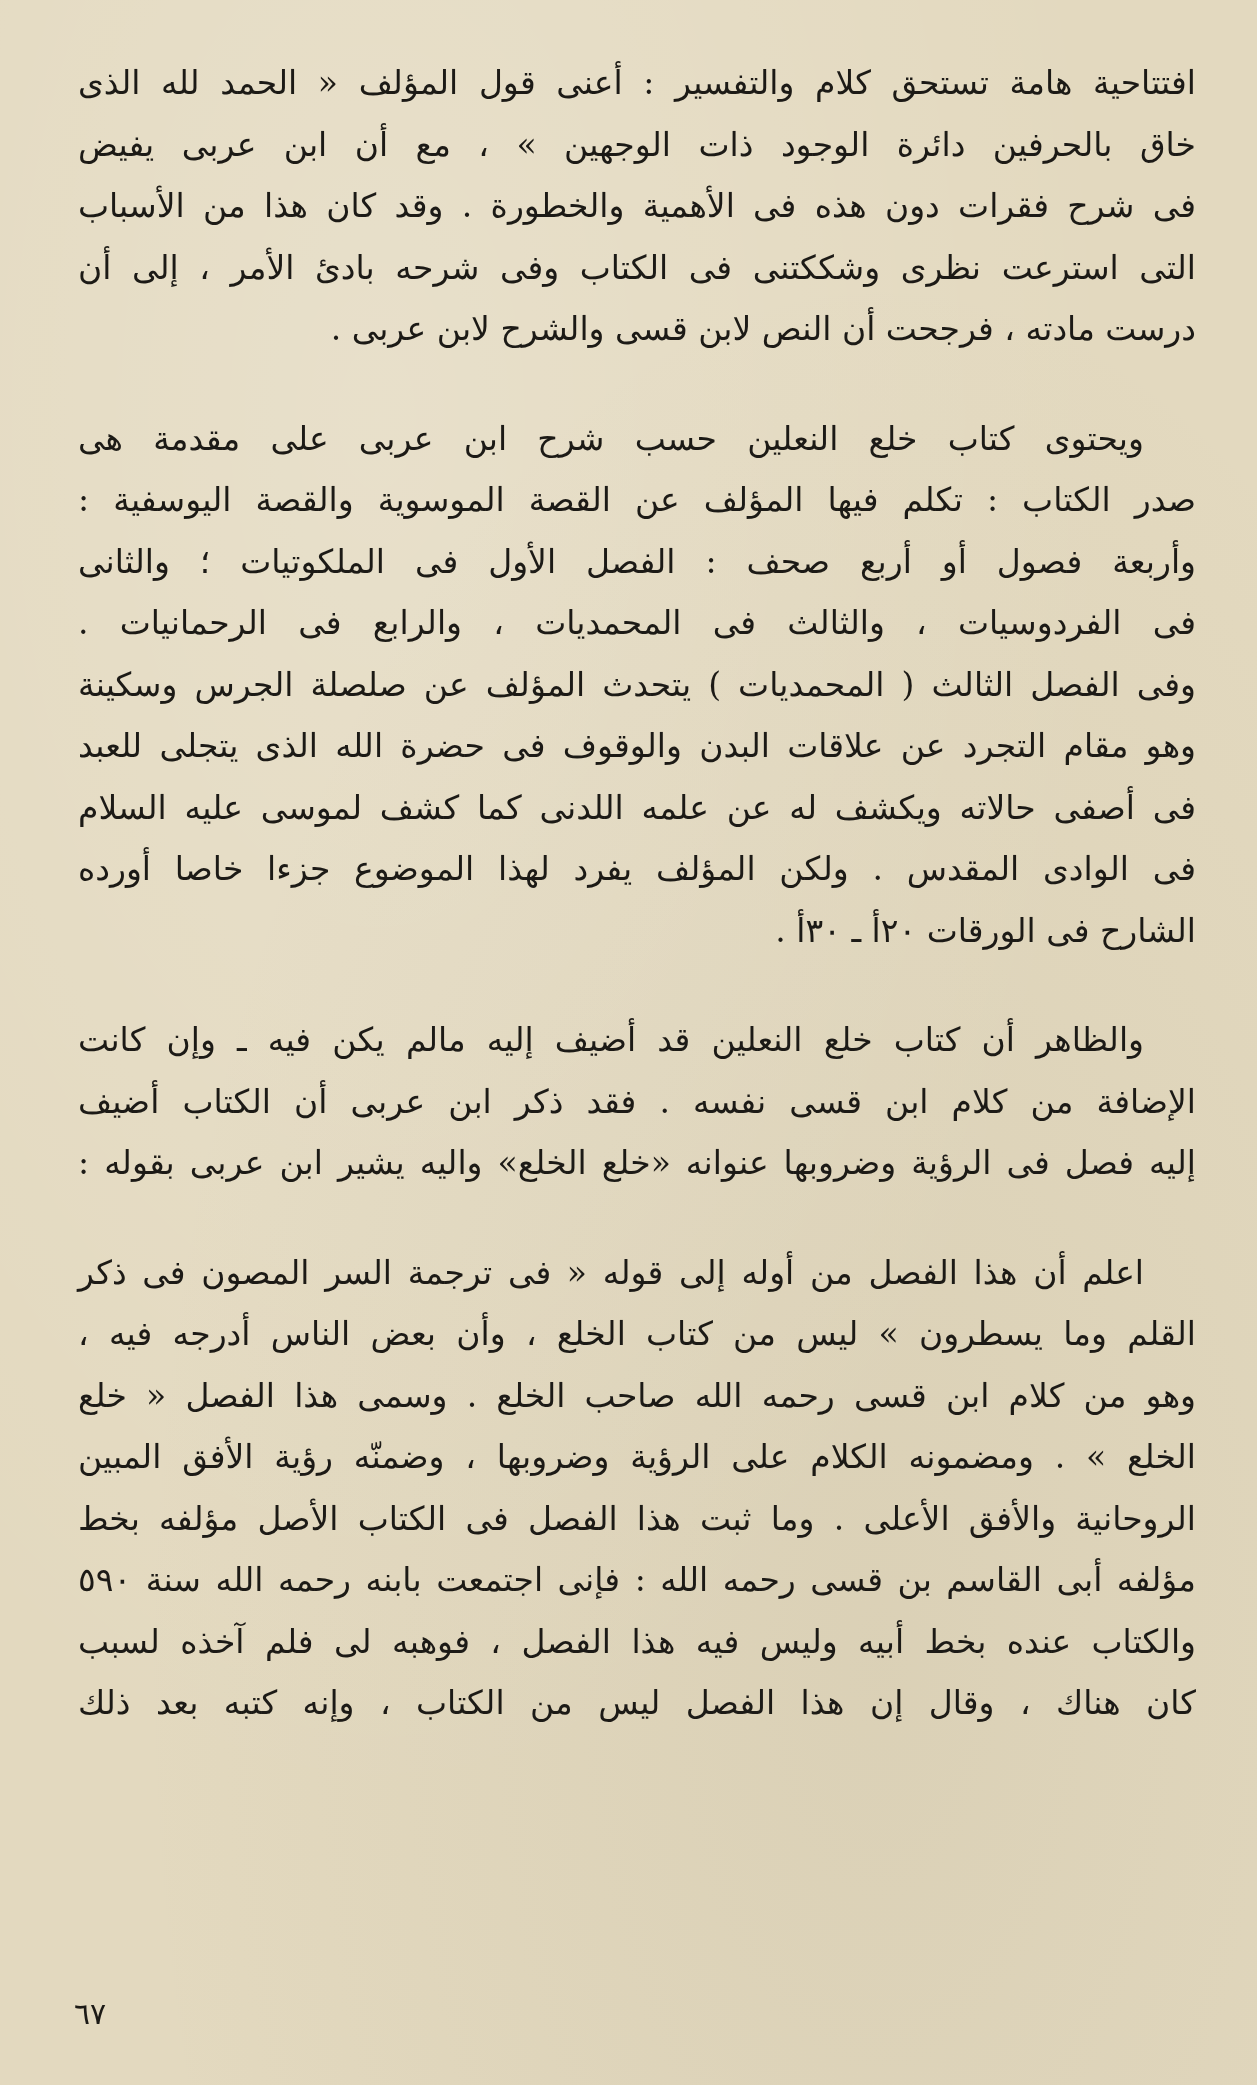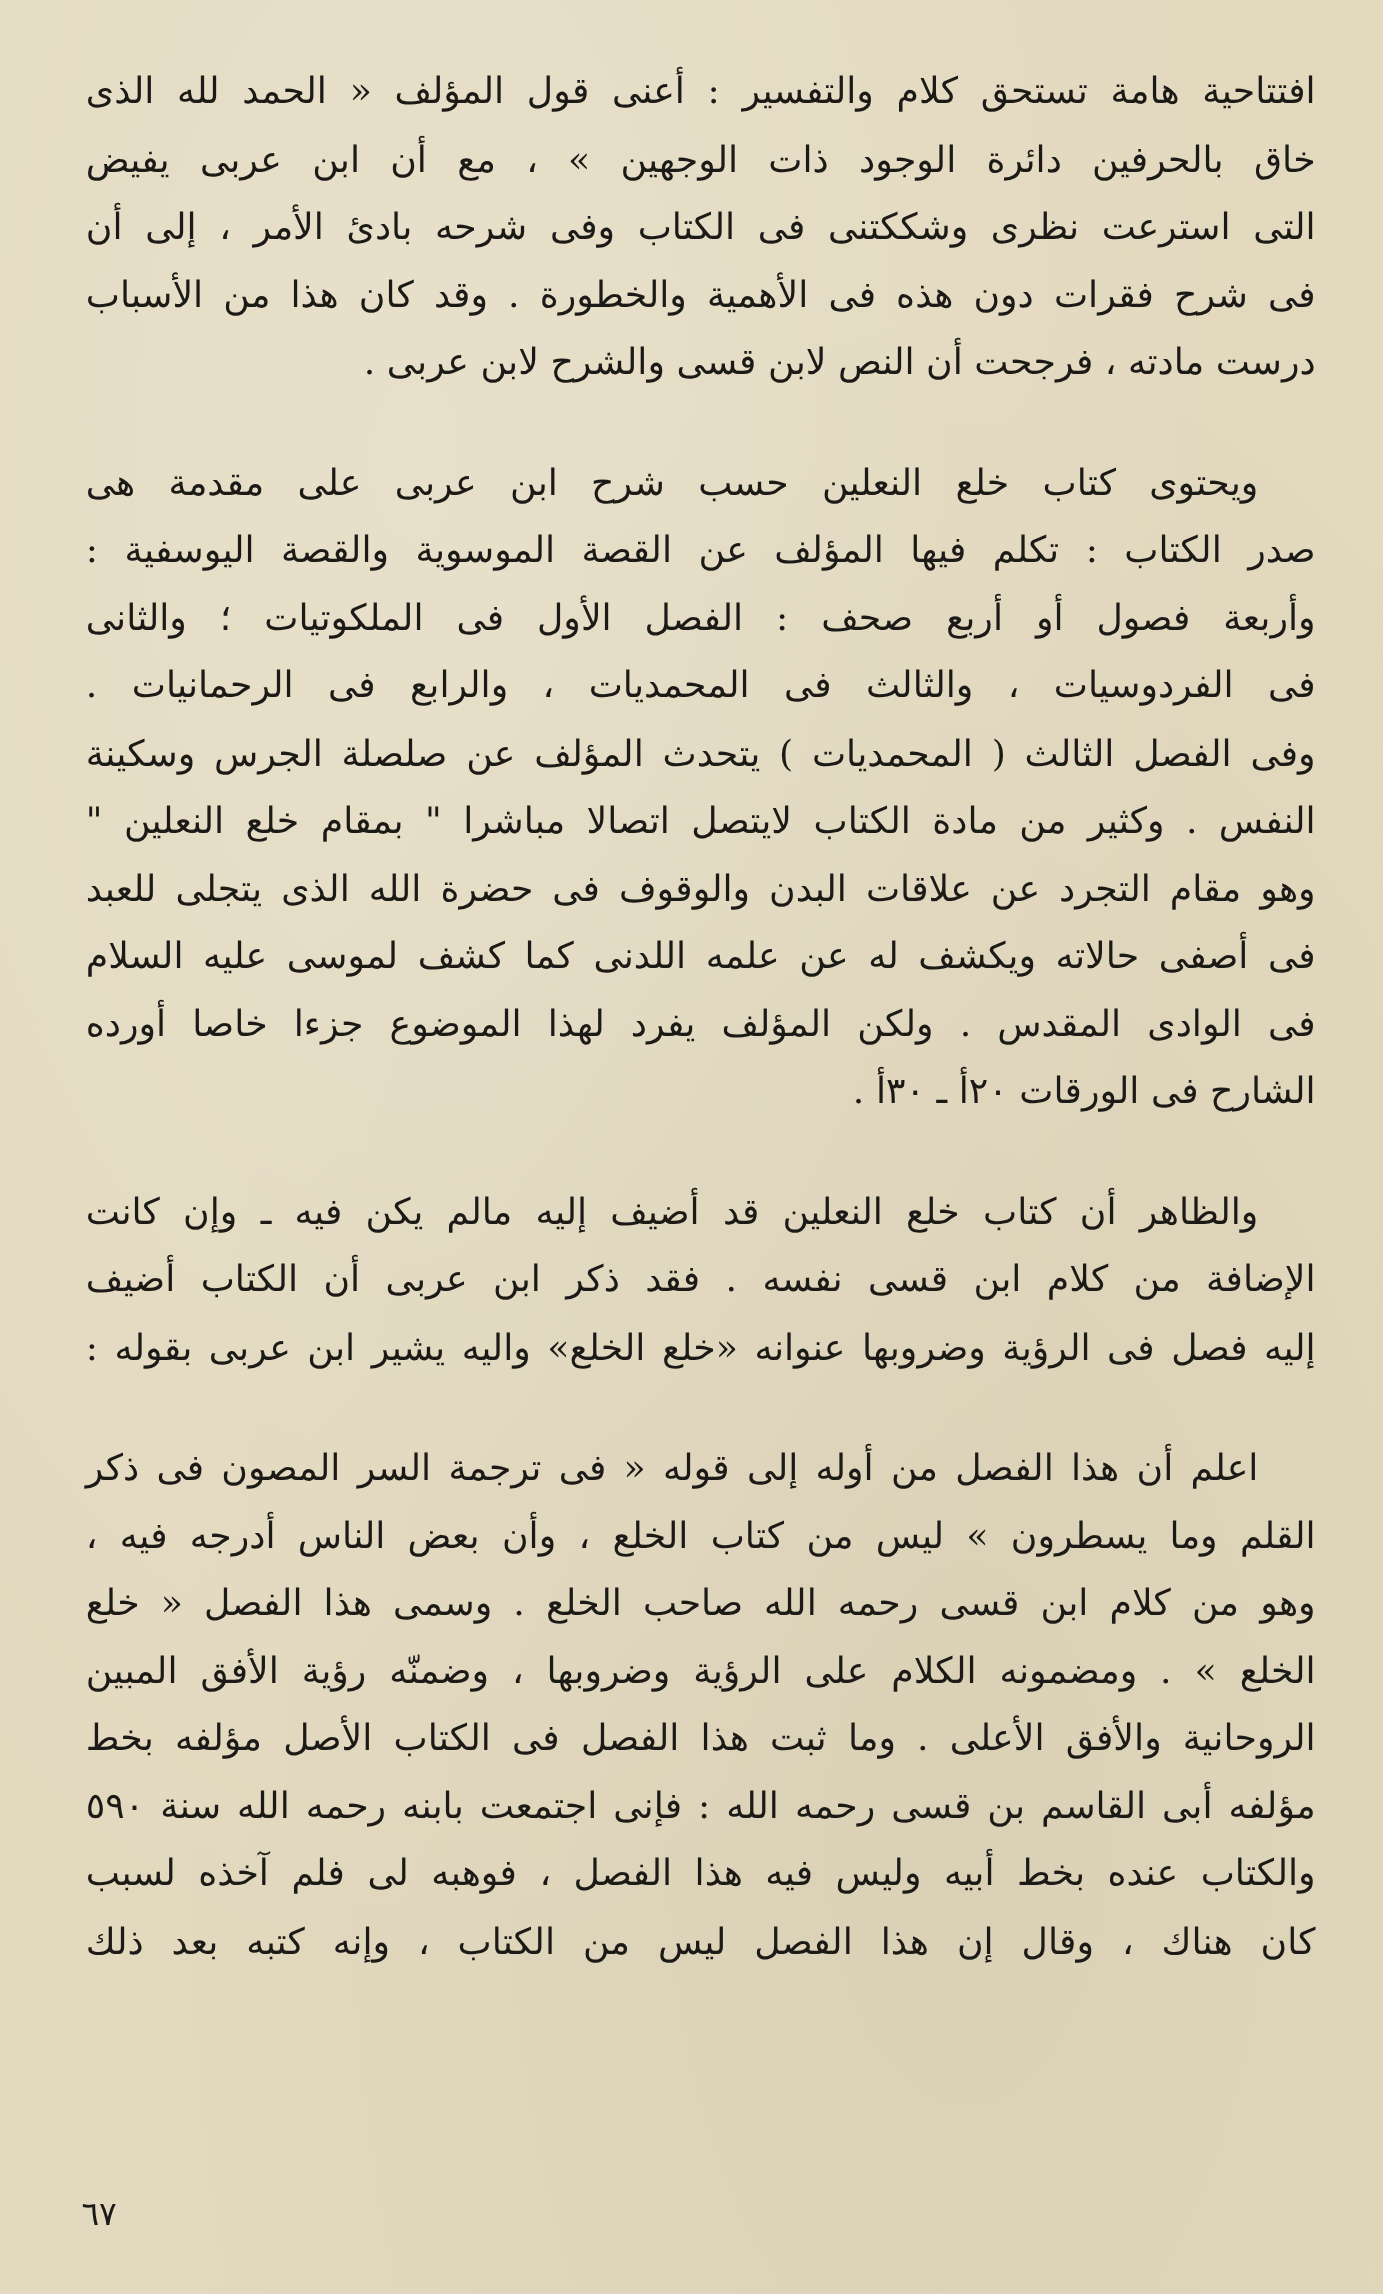--- a/index.html
+++ b/index.html
@@ -57,34 +57,33 @@
     }
   </style>
 </head>
 <body>
 
 <div class="page">
 
   <div class="para">
     <span class="line">افتتاحية هامة تستحق كلام والتفسير :  أعنى قول المؤلف « الحمد لله الذى</span>
     <span class="line">خاق بالحرفين دائرة الوجود ذات الوجهين » ،  مع أن ابن عربى يفيض</span>
+    <span class="line">فى شرح فقرات دون هذه فى الأهمية والخطورة . وقد كان هذا من الأسباب</span>
     <span class="line">التى استرعت نظرى وشككتنى فى الكتاب وفى شرحه بادئ الأمر ، إلى أن</span>
-    <span class="line">فى شرح فقرات دون هذه فى الأهمية والخطورة . وقد كان هذا من الأسباب</span>
     <span class="line last">درست مادته ، فرجحت أن النص لابن قسى والشرح لابن عربى .</span>
   </div>
 
   <div class="gap"></div>
 
   <div class="para">
     <span class="line indent">ويحتوى كتاب خلع النعلين حسب شرح ابن عربى على مقدمة هى</span>
     <span class="line">صدر الكتاب : تكلم فيها المؤلف عن القصة الموسوية والقصة اليوسفية :</span>
     <span class="line">وأربعة فصول أو أربع صحف : الفصل الأول فى الملكوتيات ؛ والثانى</span>
     <span class="line">فى الفردوسيات ،  والثالث فى المحمديات ،  والرابع فى الرحمانيات .</span>
     <span class="line">وفى الفصل الثالث ( المحمديات ) يتحدث المؤلف عن صلصلة الجرس وسكينة</span>
-    <span class="line">النفس . وكثير من مادة الكتاب لايتصل اتصالا مباشرا " بمقام خلع النعلين "</span>
     <span class="line">وهو مقام التجرد عن علاقات البدن والوقوف فى حضرة الله الذى يتجلى للعبد</span>
     <span class="line">فى أصفى حالاته ويكشف له عن علمه اللدنى كما كشف لموسى عليه السلام</span>
     <span class="line">فى الوادى المقدس .  ولكن المؤلف يفرد لهذا الموضوع جزءا خاصا أورده</span>
     <span class="line last">الشارح فى الورقات ٢٠أ ـ ٣٠أ .</span>
   </div>
 
   <div class="gap"></div>
 
   <div class="para">
     <span class="line indent">والظاهر أن كتاب خلع النعلين قد أضيف إليه مالم يكن فيه ـ وإن كانت</span>

